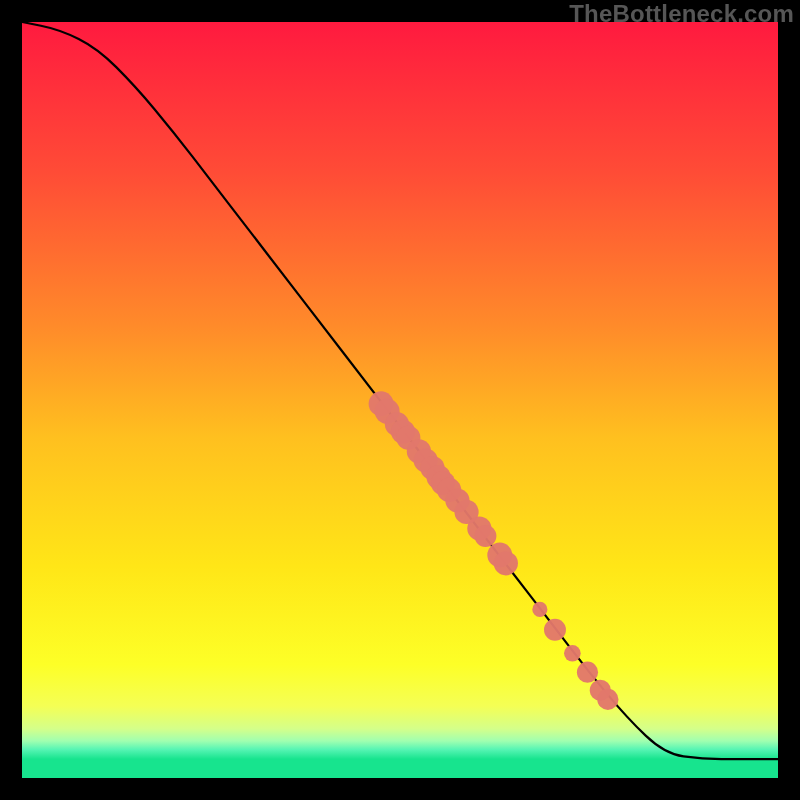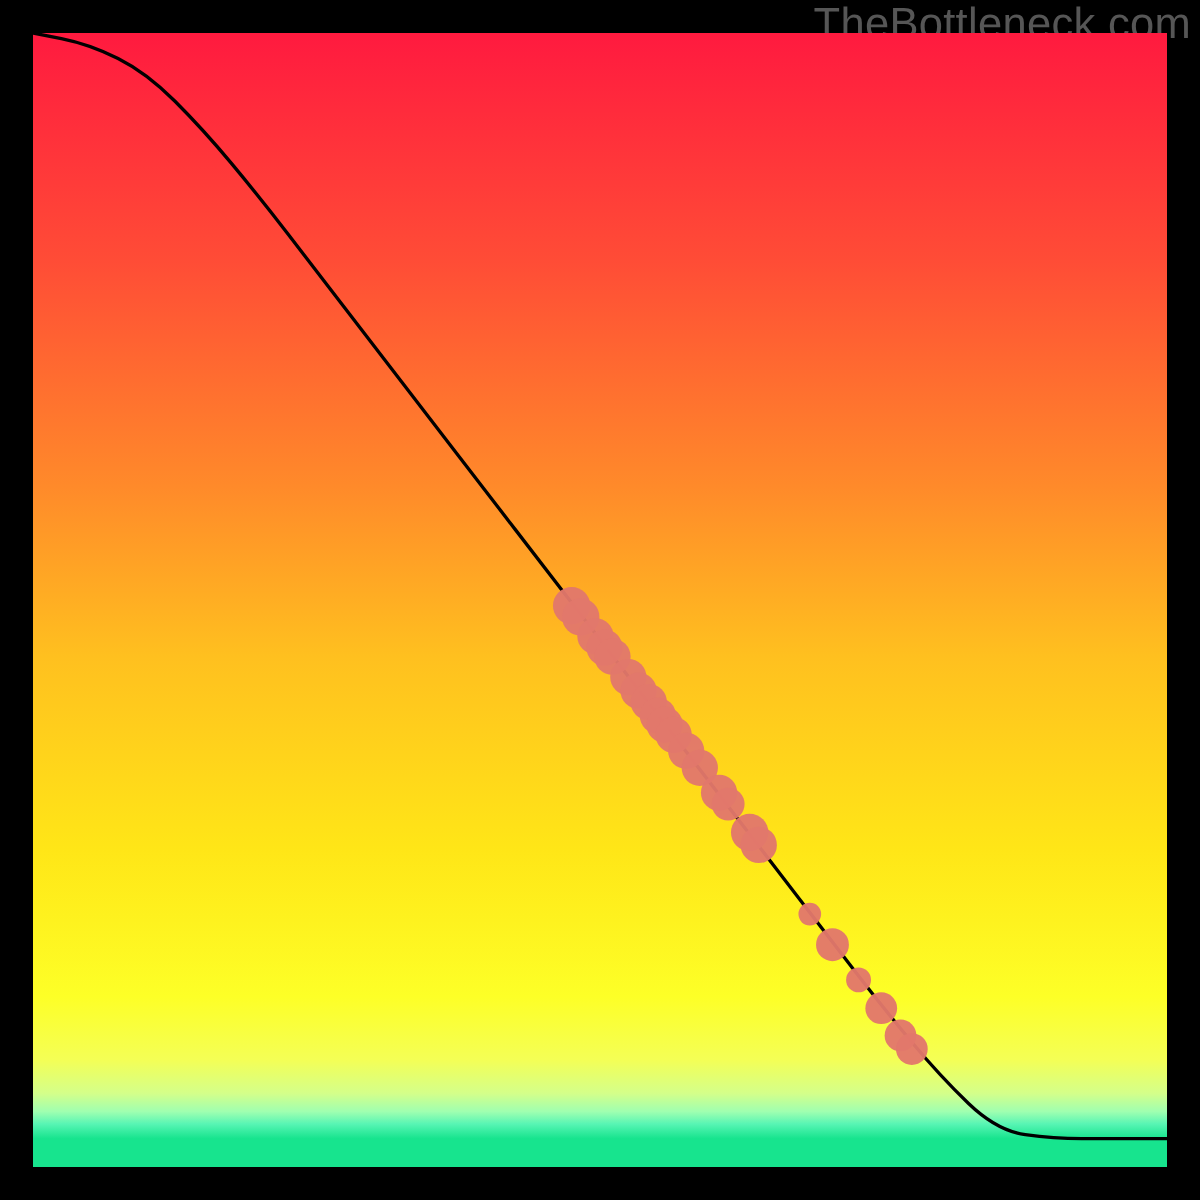--- a/index.html
+++ b/index.html
@@ -21,22 +21,22 @@
     left: 22px;
     top: 22px;
     width: 756px;
     height: 756px;
   }
   .watermark {
     position: absolute;
     top: 0px;
     right: 6px;
     font-family: Arial, Helvetica, sans-serif;
-    font-size: 29px;
-    font-weight: 400;
+    font-size: 24px;
+    font-weight: 700;
     color: #565656;
     letter-spacing: 0.2px;
   }
 </style>
 </head>
 <body>
 
 <div class="stage">
   <div class="watermark">TheBottleneck.com</div>
   <svg class="plot" viewBox="0 0 756 756" preserveAspectRatio="none">

